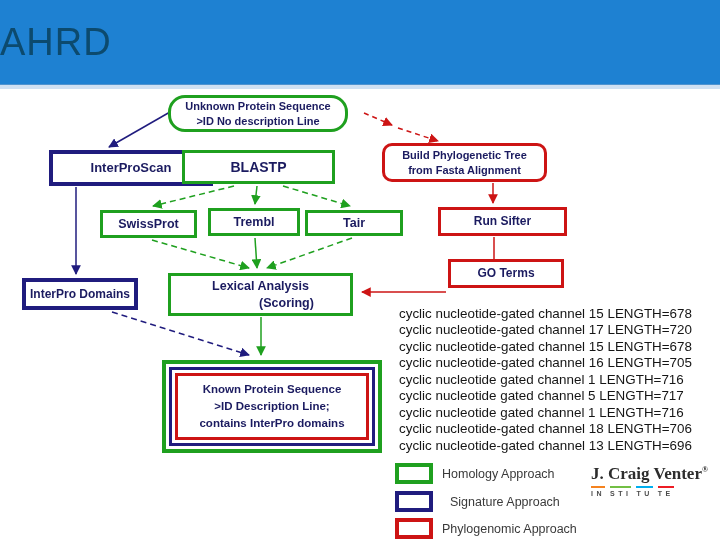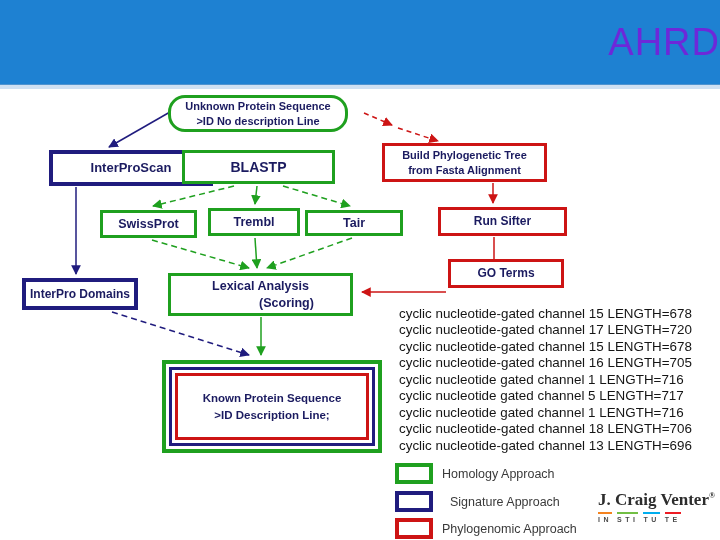--- a/index.html
+++ b/index.html
@@ -3,35 +3,35 @@
 <meta charset="utf-8">
 <style>
   html,body{margin:0;padding:0;}
   body{width:720px;height:540px;position:relative;background:#ffffff;
        font-family:"Liberation Sans",sans-serif;overflow:hidden;}
 
   
   #header{position:absolute;left:0;top:0;width:720px;height:84px;background:#1E81D2;}
   #header-rule{position:absolute;left:0;top:84px;width:720px;height:5px;
                background:#cfe0f2;border-top:1px solid #4f93cf;box-sizing:border-box;}
-  #title{position:absolute;left:0;top:21px;width:720px;text-align:right;
-         color:#6d28d9;font-size:38px;letter-spacing:1px;font-weight:400;}
+  #title{position:absolute;left:0;top:21px;width:720px;text-align:left;
+         color:#0c4a6e;font-size:38px;letter-spacing:1px;font-weight:400;}
 
   
   .node{position:absolute;background:#fff;display:flex;flex-direction:column;
         align-items:center;justify-content:center;text-align:center;
         font-weight:bold;color:#1B1B60;box-sizing:border-box;line-height:1.35;}
   .b-green{border:3px solid #1FA01F;}
   .b-navy {border:4px solid #201C7E;}
   .b-red  {border:3px solid #CD1414;}
 
   #n-unknown  {left:168px;top:95px; width:180px;height:37px;font-size:11px;border-radius:17px;}
   #n-iprscan  {left:3px;  top:150px;width:164px;height:36px;font-size:13px;margin-left:46px;}
   #n-blastp   {left:182px;top:150px;width:153px;height:34px;font-size:14px;}
-  #n-build    {left:382px;top:143px;width:165px;height:39px;font-size:11px;}
+  #n-build    {left:382px;top:143px;width:165px;height:39px;font-size:11px;border-radius:10px;}
   #n-swissprot{left:100px;top:210px;width:97px; height:28px;font-size:12.5px;}
   #n-trembl   {left:208px;top:208px;width:92px; height:28px;font-size:12.5px;}
   #n-tair     {left:305px;top:210px;width:98px; height:26px;font-size:12.5px;}
   #n-sifter   {left:438px;top:207px;width:129px;height:29px;font-size:12px;}
   #n-iprdom   {left:22px; top:278px;width:116px;height:32px;font-size:12px;}
   #n-lexical  {left:168px;top:273px;width:185px;height:43px;font-size:12.5px;}
   #n-goterms  {left:448px;top:259px;width:116px;height:29px;font-size:12px;}
   #n-lexical .indent{transform:translateX(26px);}
 
   
@@ -49,21 +49,21 @@
   #output-list{position:absolute;left:399px;top:306px;width:318px;
                font-size:13.4px;line-height:16.45px;color:#151515;}
 
   
   .legend-row{position:absolute;left:395px;display:flex;align-items:center;}
   .legend-swatch{width:30px;height:13px;border:4px solid #000;background:#fff;margin-right:9px;}
   .legend-label{font-size:12.5px;color:#3a3a3a;}
   #legend-0{top:463px;} #legend-1{top:491px;gap:8px;} #legend-2{top:518px;}
 
   
-  #logo{position:absolute;left:591px;top:490px;width:122px;margin-left:7px;}
+  #logo{position:absolute;left:591px;top:464px;width:122px;}
   #logo-name{font-family:"Liberation Serif",serif;font-weight:bold;font-size:17px;
              color:#2d2d2d;white-space:nowrap;}
   #logo-reg{font-size:8px;vertical-align:super;color:#2d2d2d;}
   #logo-institute{display:flex;gap:5px;margin-top:2px;}
   #logo-institute span{border-top:2px solid #999;padding-top:2px;font-size:7px;
                        letter-spacing:3.5px;color:#4a4a4a;font-weight:bold;}
 </style>
 </head>
 <body>
 
@@ -135,20 +135,21 @@
 </div>
 <div class="node b-red" id="n-goterms">
   <span>GO Terms</span>
 </div>
 
 <div id="n-known-outer">
   <div id="n-known-mid">
     <div id="n-known-inner">
       <span>Known Protein Sequence</span>
       <span>&gt;ID Description Line;</span>
+      <span>contains InterPro domains</span>
     </div>
   </div>
 </div>
 
 <div id="output-list">
   <div>cyclic nucleotide-gated channel 15 LENGTH=678</div>
   <div>cyclic nucleotide-gated channel 17 LENGTH=720</div>
   <div>cyclic nucleotide-gated channel 15 LENGTH=678</div>
   <div>cyclic nucleotide-gated channel 16 LENGTH=705</div>
   <div>cyclic nucleotide gated channel 1 LENGTH=716</div>

